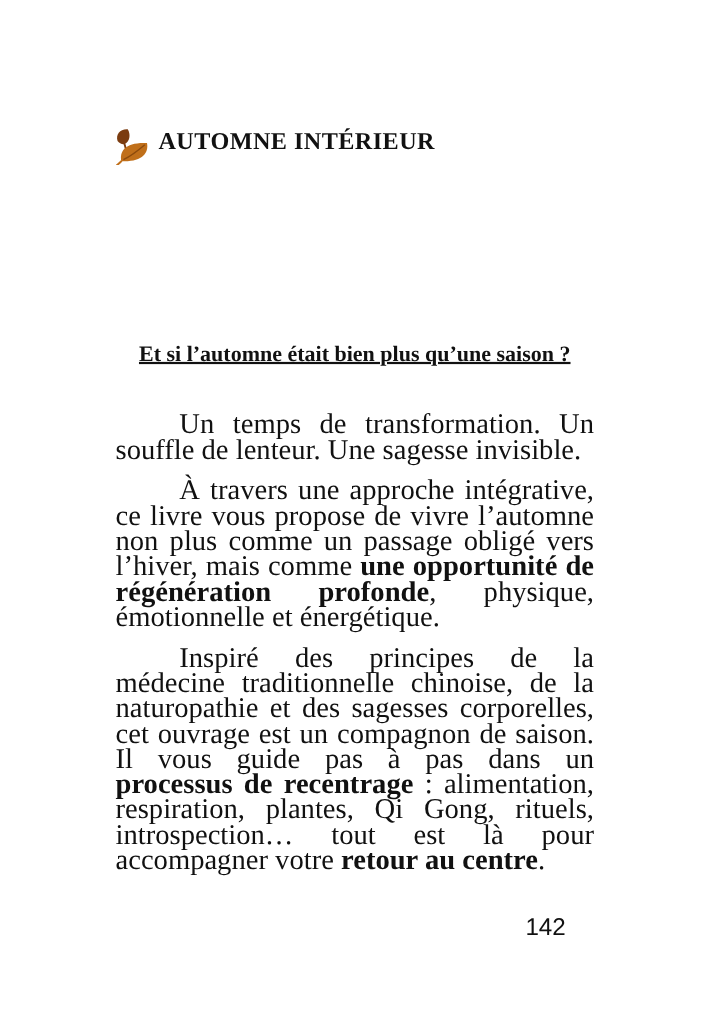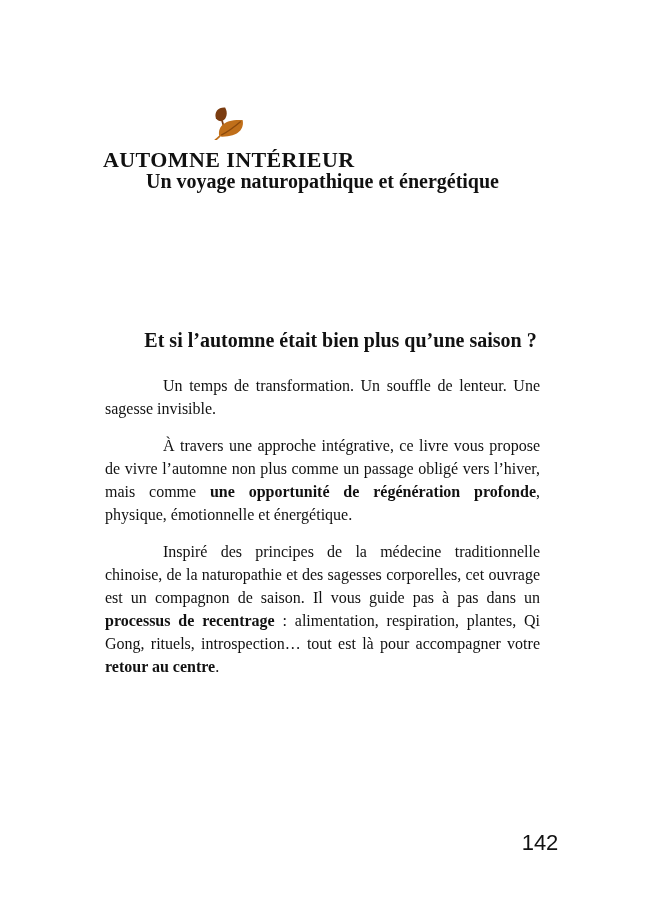--- a/index.html
+++ b/index.html
@@ -12,25 +12,23 @@
     width: 650px;
     height: 922px;
     background: #ffffff;
     color: #111111;
     font-family: "Liberation Serif", serif;
     overflow: hidden;
   }
   .title-row {
     position: absolute;
     left: 103px;
-    top: 105px;
+    top: 115px;
     display: flex;
-    align-items: center;
     gap: 7px;
-    flex-direction: column;
   }
   .leaf-icon svg {
     width: 34px;
     height: 35px;
     display: block;
   }
   .page-title {
     margin: 0;
     font-size: 22px;
     font-weight: bold;
@@ -55,44 +53,45 @@
     font-style: italic;
     font-size: 21px;
     line-height: 23px;
     text-align: justify;
   }
   .question-heading {
     position: absolute;
     left: 105px;
     top: 311px;
     width: 435px;
-    margin: 18px;
+    margin: 0;
     text-align: center;
     font-size: 20px;
     font-weight: bold;
+    text-decoration: underline;
   }
   .body-copy {
     position: absolute;
     left: 105px;
     top: 374px;
     width: 435px;
-    font-size: 16px;
+    font-size: 26px;
     line-height: 23px;
     text-align: justify;
   }
   .body-copy p {
     margin: 0 0 14px 0;
     text-indent: 58px;
   }
   .seg-normal { font-weight: normal; font-style: normal; }
   .seg-bold   { font-weight: bold; }
   .seg-italic { }
   .page-number {
     position: absolute;
-    left: 510px;
+    left: 466px;
     top: 830px;
     width: 60px;
     text-align: center;
     font-family: "Liberation Sans", sans-serif;
     font-size: 22px;
     color: #111111;
   }
 </style>
 </head>
 <body>
@@ -105,21 +104,20 @@
         <path d="M3.5,13.5 C1.5,7 6,2 13,2.5 C16,7.5 15,14 10,16.5 C7.5,17 5,15.5 3.5,13.5 Z" fill="#7b3c10"></path>
         <path d="M10,16.5 C11.5,20 12,23 11.5,27" stroke="#7b3c10" stroke-width="1.8" fill="none" stroke-linecap="round"></path>
         <path d="M7,32.5 C5,23 11,14.5 31,15.5 C33,25 26,33.5 7,32.5 Z" fill="#c06f1a"></path>
         <path d="M9,31 C15,28 22,23 29,17" stroke="#8c4a0c" stroke-width="1.3" fill="none"></path>
         <path d="M7,32.5 C5.5,34 4.5,35 3,36" stroke="#c06f1a" stroke-width="1.8" fill="none" stroke-linecap="round"></path>
       </svg>
     </span>
     <h1 class="page-title">AUTOMNE INTÉRIEUR</h1>
   </div>
 
-  <h2 class="subtitle">Un voyage naturopathique et énergétique</h2>
 
 
   <h3 class="question-heading">Et si l’automne était bien plus qu’une saison ?</h3>
 
   <div class="body-copy">
       <p><span class="seg-normal">Un temps de transformation. Un souffle de lenteur. Une sagesse invisible.</span></p>
       <p><span class="seg-normal">À travers une approche intégrative, ce livre vous propose de vivre l’automne non plus comme un passage obligé vers l’hiver, mais comme </span><span class="seg-bold">une opportunité de régénération profonde</span><span class="seg-normal">, physique, émotionnelle et énergétique.</span></p>
       <p><span class="seg-normal">Inspiré des principes de la médecine traditionnelle chinoise, de la naturopathie et des sagesses corporelles, cet ouvrage est un compagnon de saison. Il vous guide pas à pas dans un </span><span class="seg-bold">processus de recentrage</span><span class="seg-normal"> : alimentation, respiration, plantes, </span><span class="seg-italic">Qi Gong</span><span class="seg-normal">, rituels, introspection… tout est là pour accompagner votre </span><span class="seg-bold">retour au centre</span><span class="seg-normal">.</span></p>
     </div>
 

